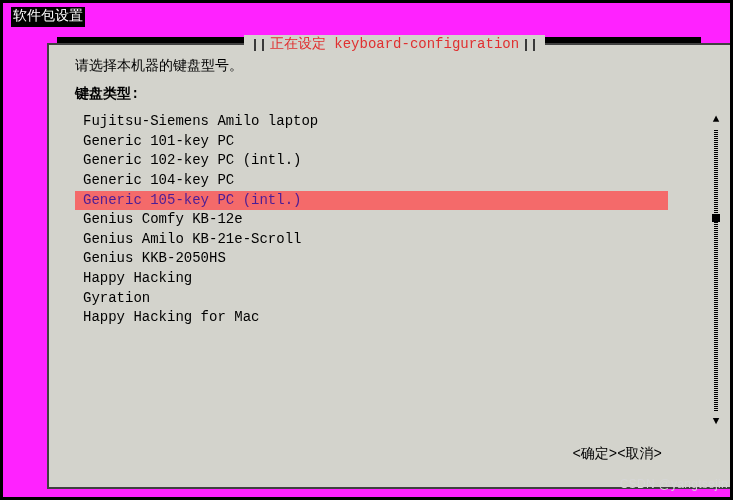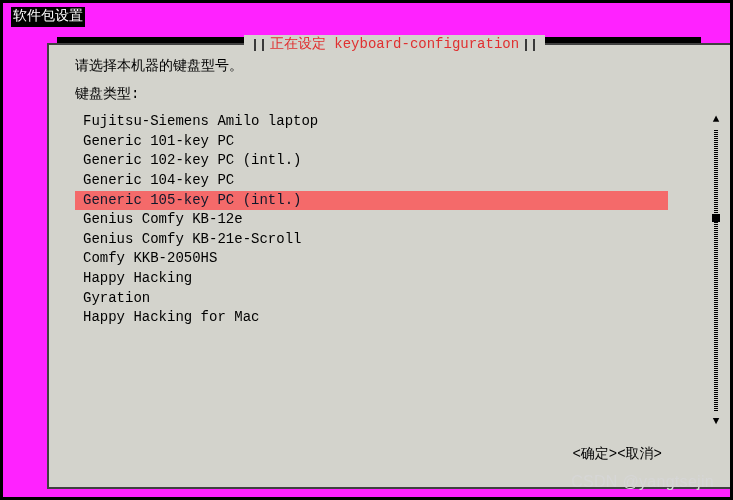--- a/index.html
+++ b/index.html
@@ -63,40 +63,40 @@
     border-right: 2px solid #3a3a3a;
   }
   .content {
     padding: 12px 18px 8px 18px;
     height: 100%;
     display: flex;
     flex-direction: column;
     margin-left: 8px;
   }
   .prompt { margin-bottom: 8px; white-space: pre; }
-  .label { margin-bottom: 8px; white-space: pre; }
+  .label { margin-bottom: 8px; white-space: pre; font-weight: bold; }
   .list-area {
     flex: 1;
     display: flex;
     overflow: hidden;
     margin-bottom: 6px;
     gap: 38px;
   }
   .list {
     flex: 1;
     overflow: hidden;
   }
   .list-item {
     padding: 0 8px;
     white-space: pre;
     cursor: pointer;
   }
   .list-item.selected {
     background: #f46a6a;
-    color: #0f172a;
+    color: #4c1d95;
   }
   .scrollbar {
     width: 12px;
     position: relative;
     margin-left: 4px;
     display: flex;
     flex-direction: column;
     align-items: center;
     justify-content: space-between;
     font-size: 11px;
@@ -119,24 +119,24 @@
   }
   .buttons {
     display: flex;
     justify-content: flex-end;
     padding: 10px 60px 14px 60px;
   }
   .btn { cursor: pointer; }
   .watermark {
     position: absolute;
     bottom: 4px;
-    right: 16px;
+    right: 2px;
     color: #d6d6d6;
     font-family: sans-serif;
-    font-size: 16px;
+    font-size: 12px;
     letter-spacing: 0.3px;
   }
 </style>
 </head>
 <body>
 
 <div class="window-title">软件包设置</div>
 
 <div class="shadow"></div>
 
@@ -148,22 +148,22 @@
     <div class="prompt">请选择本机器的键盘型号。</div>
     <div class="label">键盘类型:</div>
     <div class="list-area">
       <div class="list" id="list">
           <div class="list-item">Fujitsu-Siemens Amilo laptop</div>
           <div class="list-item">Generic 101-key PC</div>
           <div class="list-item">Generic 102-key PC (intl.)</div>
           <div class="list-item">Generic 104-key PC</div>
           <div class="list-item selected">Generic 105-key PC (intl.)</div>
           <div class="list-item">Genius Comfy KB-12e</div>
-          <div class="list-item">Genius Comfy KB-21e-Scroll</div>
-          <div class="list-item">Comfy KKB-2050HS</div>
+          <div class="list-item">Genius Amilo KB-21e-Scroll</div>
+          <div class="list-item">Genius KKB-2050HS</div>
           <div class="list-item">Happy Hacking</div>
           <div class="list-item">Gyration</div>
           <div class="list-item">Happy Hacking for Mac</div>
         </div>
       <div class="scrollbar">
         <span class="scroll-arrow">▲</span>
         <div class="scroll-track">
           <div class="scroll-thumb"></div>
         </div>
         <span class="scroll-arrow">▼</span>

